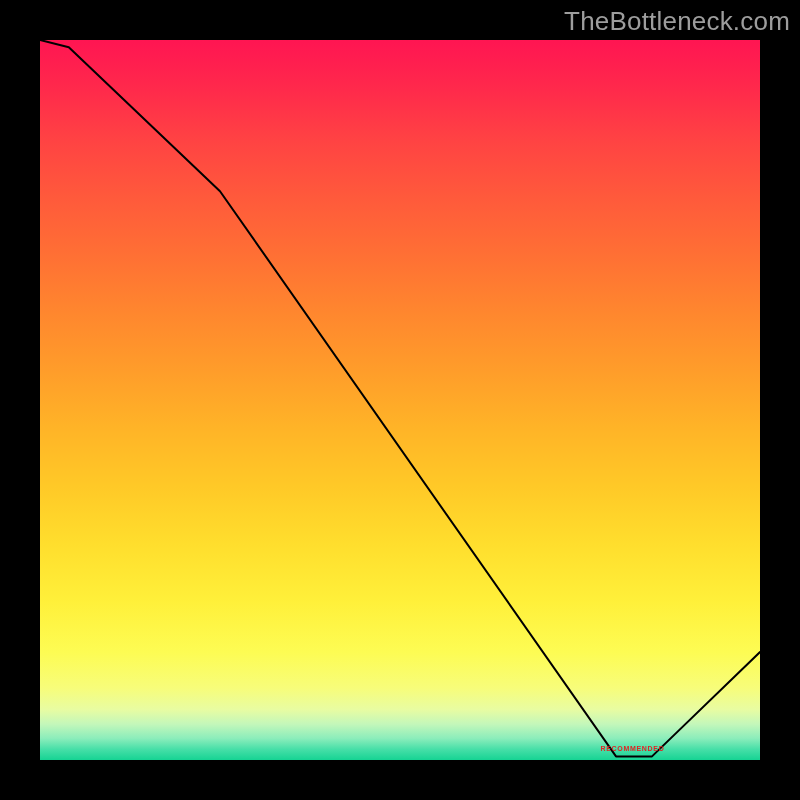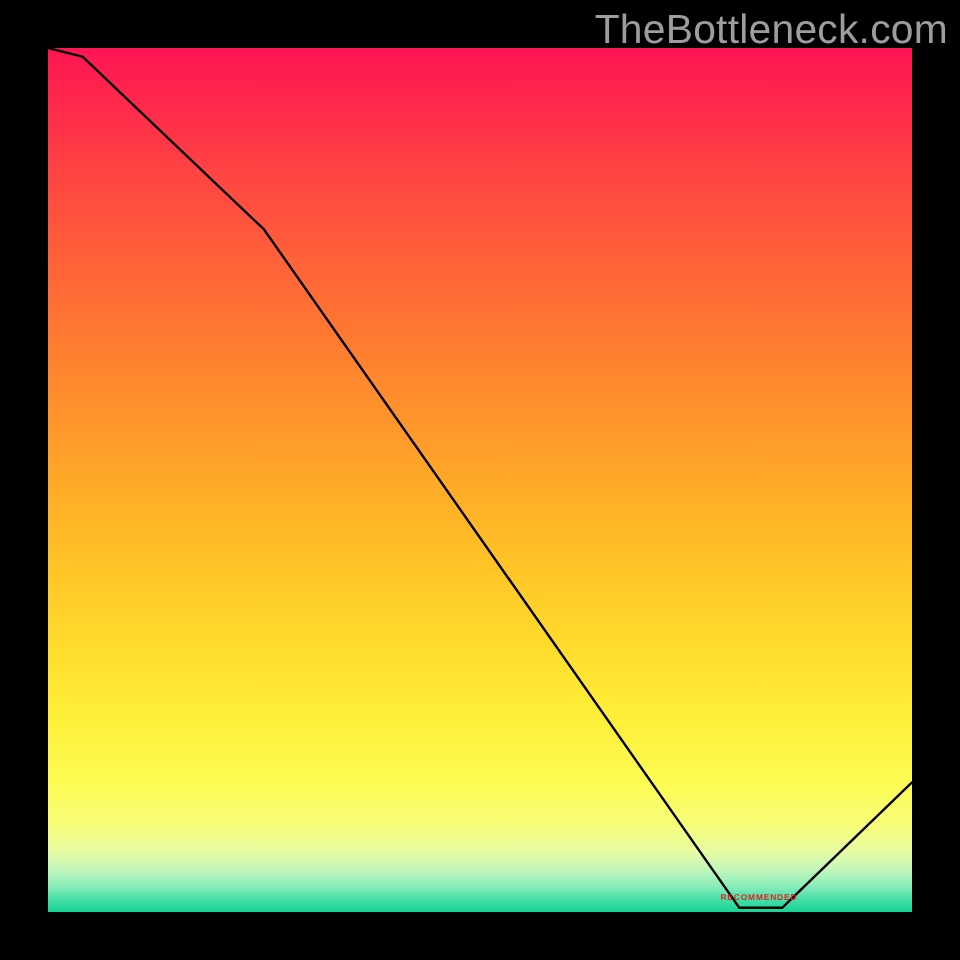--- a/index.html
+++ b/index.html
@@ -9,21 +9,21 @@
     width: 800px;
     height: 800px;
     background: #000;
     font-family: Arial, Helvetica, sans-serif;
   }
   .attribution {
     position: absolute;
     top: 6px;
     right: 10px;
     color: #9d9d9d;
-    font-size: 34px;
+    font-size: 26px;
     font-weight: 400;
     letter-spacing: 0.2px;
   }
   .plot {
     position: absolute;
     left: 40px;
     top: 40px;
     width: 720px;
     height: 720px;
     overflow: hidden;

